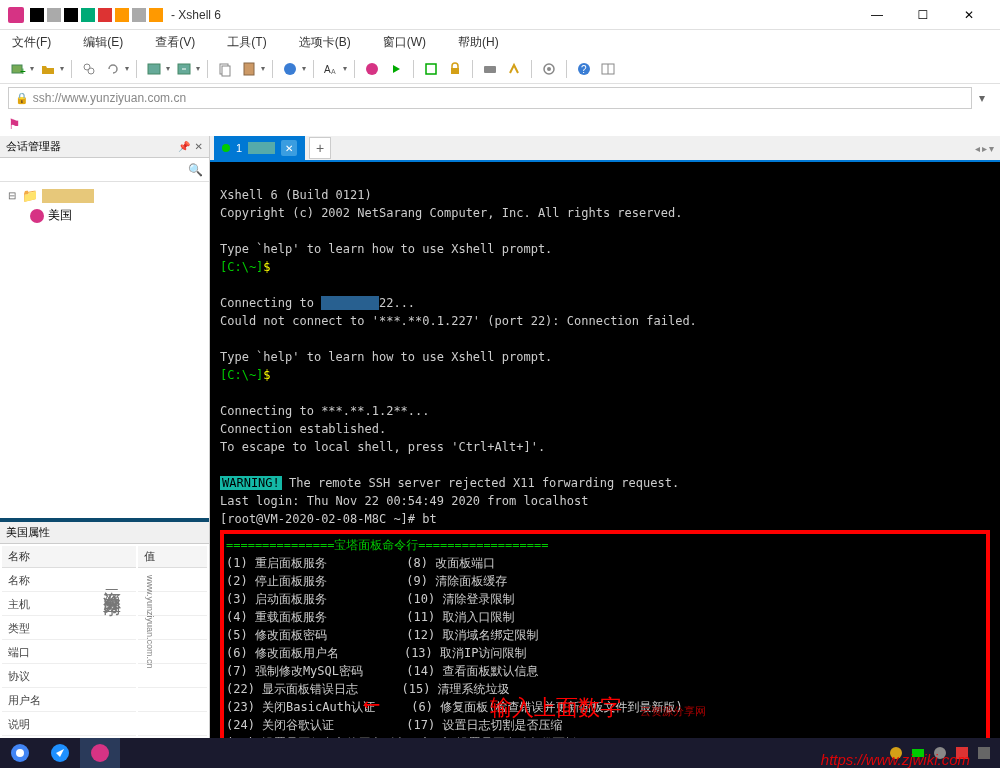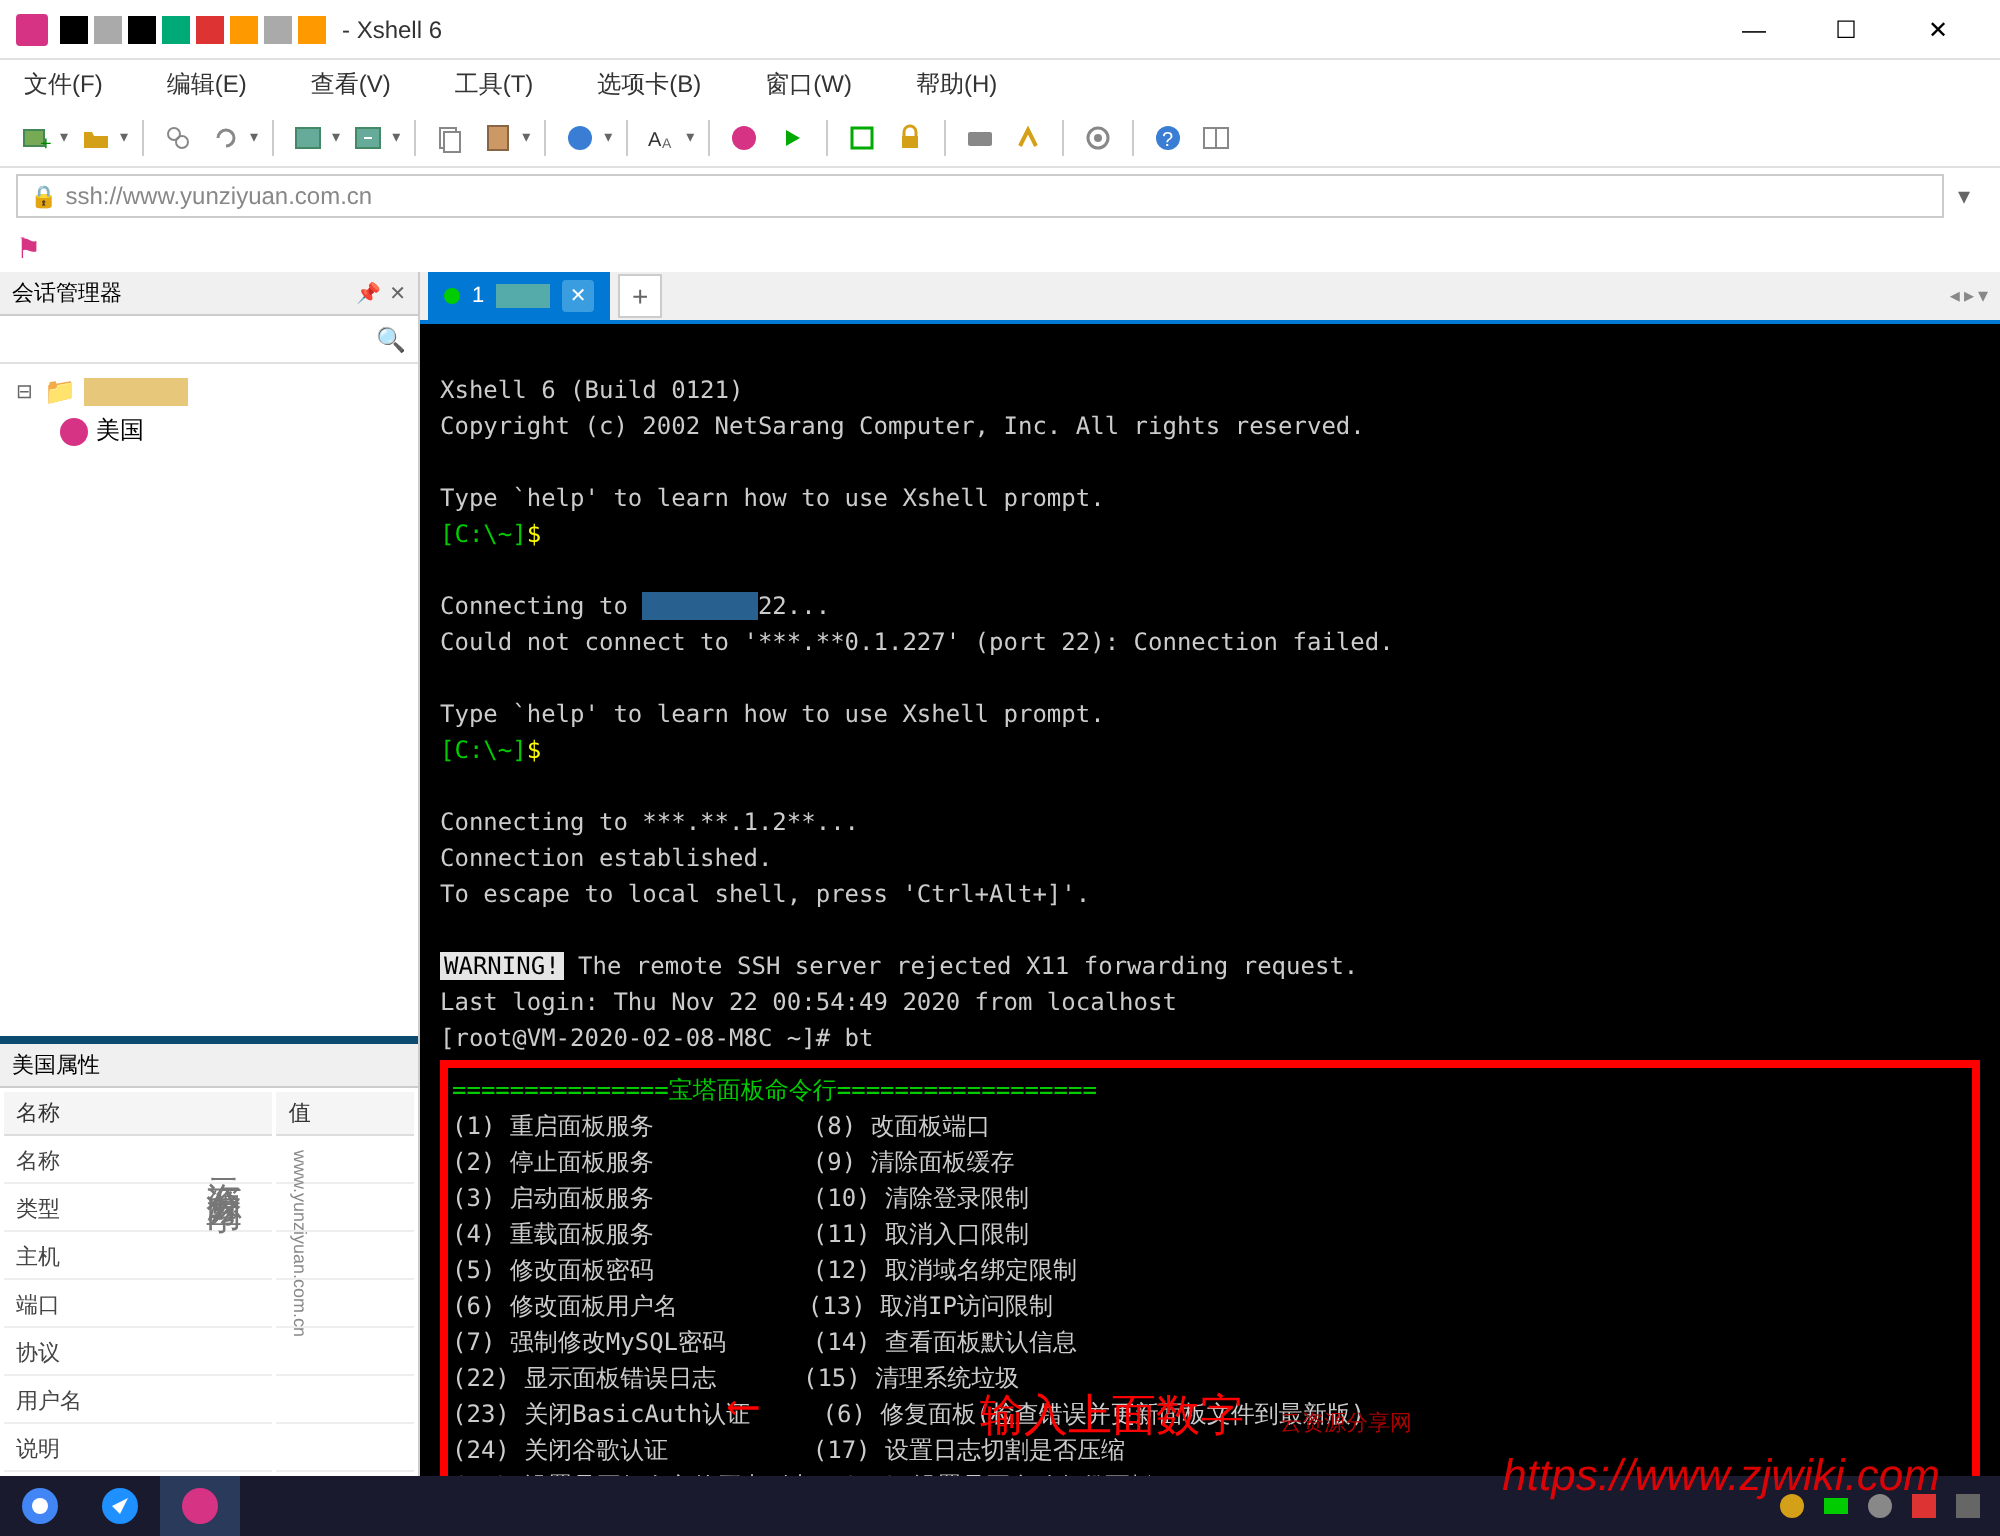--- a/index.html
+++ b/index.html
@@ -71,36 +71,36 @@
 .tab { height: 24px; display: flex; align-items: center; padding: 0 8px; background: #0078d4; color: #fff; font-size: 11px; gap: 6px; cursor: pointer; }
 .tab-dot { width: 8px; height: 8px; background: #0c0; border-radius: 50%; }
 .tab-close { background: #3a9de0; width: 16px; height: 16px; display: flex; align-items: center; justify-content: center; font-size: 10px; border-radius: 2px; }
 .tab-add { width: 22px; height: 22px; background: #fff; border: 1px solid #ccc; display: flex; align-items: center; justify-content: center; margin-left: 4px; cursor: pointer; font-size: 14px; color: #666; }
 .tab-nav { margin-left: auto; display: flex; gap: 2px; padding-right: 6px; color: #888; font-size: 10px; }
 
 
 .terminal { flex: 1; background: #000; color: #ccc; font-family: Consolas, monospace; font-size: 12px; padding: 6px 10px; line-height: 1.5; overflow: auto; white-space: pre; position: relative; }
 .term-green { color: #0c0; }
 .term-yellow { color: #ff0; }
-.term-white-bg { background: #e5e5e5; color: #000; padding: 0 2px; }
+.term-white-bg { background: #14b8a6; color: #000; padding: 0 2px; }
 .term-redact { background: #286090; color: transparent; }
 
 .red-box { border: 4px solid #f00; padding: 2px; margin-top: 2px; }
 .annotation { position: absolute; color: #f00; font-family: "KaiTi", serif; font-size: 22px; pointer-events: none; }
 .annotation-arrow { position: absolute; color: #f00; font-size: 22px; pointer-events: none; }
 .annotation-small { position: absolute; color: #a00; font-size: 11px; pointer-events: none; }
 
 
 .taskbar { position: absolute; bottom: 0; left: 0; right: 0; height: 30px; background: #1a1a2e; display: flex; align-items: center; }
 .task-icon { width: 40px; height: 30px; display: flex; align-items: center; justify-content: center; cursor: pointer; }
 .task-icon.active { background: #2a3a5a; }
 .task-right { margin-left: auto; display: flex; align-items: center; padding-right: 8px; gap: 6px; }
 .tray-icon { width: 16px; height: 16px; }
 
-.footer-url { position: absolute; bottom: 17px; right: 30px; color: #f00; font-size: 22px; font-style: italic; font-family: Arial; pointer-events: none; opacity: 0.85; }
+.footer-url { position: absolute; bottom: 0; right: 30px; color: #f00; font-size: 15px; font-style: italic; font-family: Arial; pointer-events: none; opacity: 0.85; }
 
 svg { display: block; }
 </style>
 </head>
 <body>
 
 <div class="titlebar">
   <div class="titlebar-icon"></div>
   <div class="titlebar-marks">
     <div class="mark black"></div>
@@ -301,25 +301,25 @@
         <tbody>
             <tr>
               <th>名称</th>
               <th>值</th>
             </tr>
         <tr>
               <td>名称</td>
               <td></td>
             </tr>
         <tr>
+              <td>主机</td>
+              <td></td>
+            </tr>
+        <tr>
               <td>类型</td>
-              <td></td>
-            </tr>
-        <tr>
-              <td>主机</td>
               <td></td>
             </tr>
         <tr>
               <td>端口</td>
               <td></td>
             </tr>
         <tr>
               <td>协议</td>
               <td></td>
             </tr>

